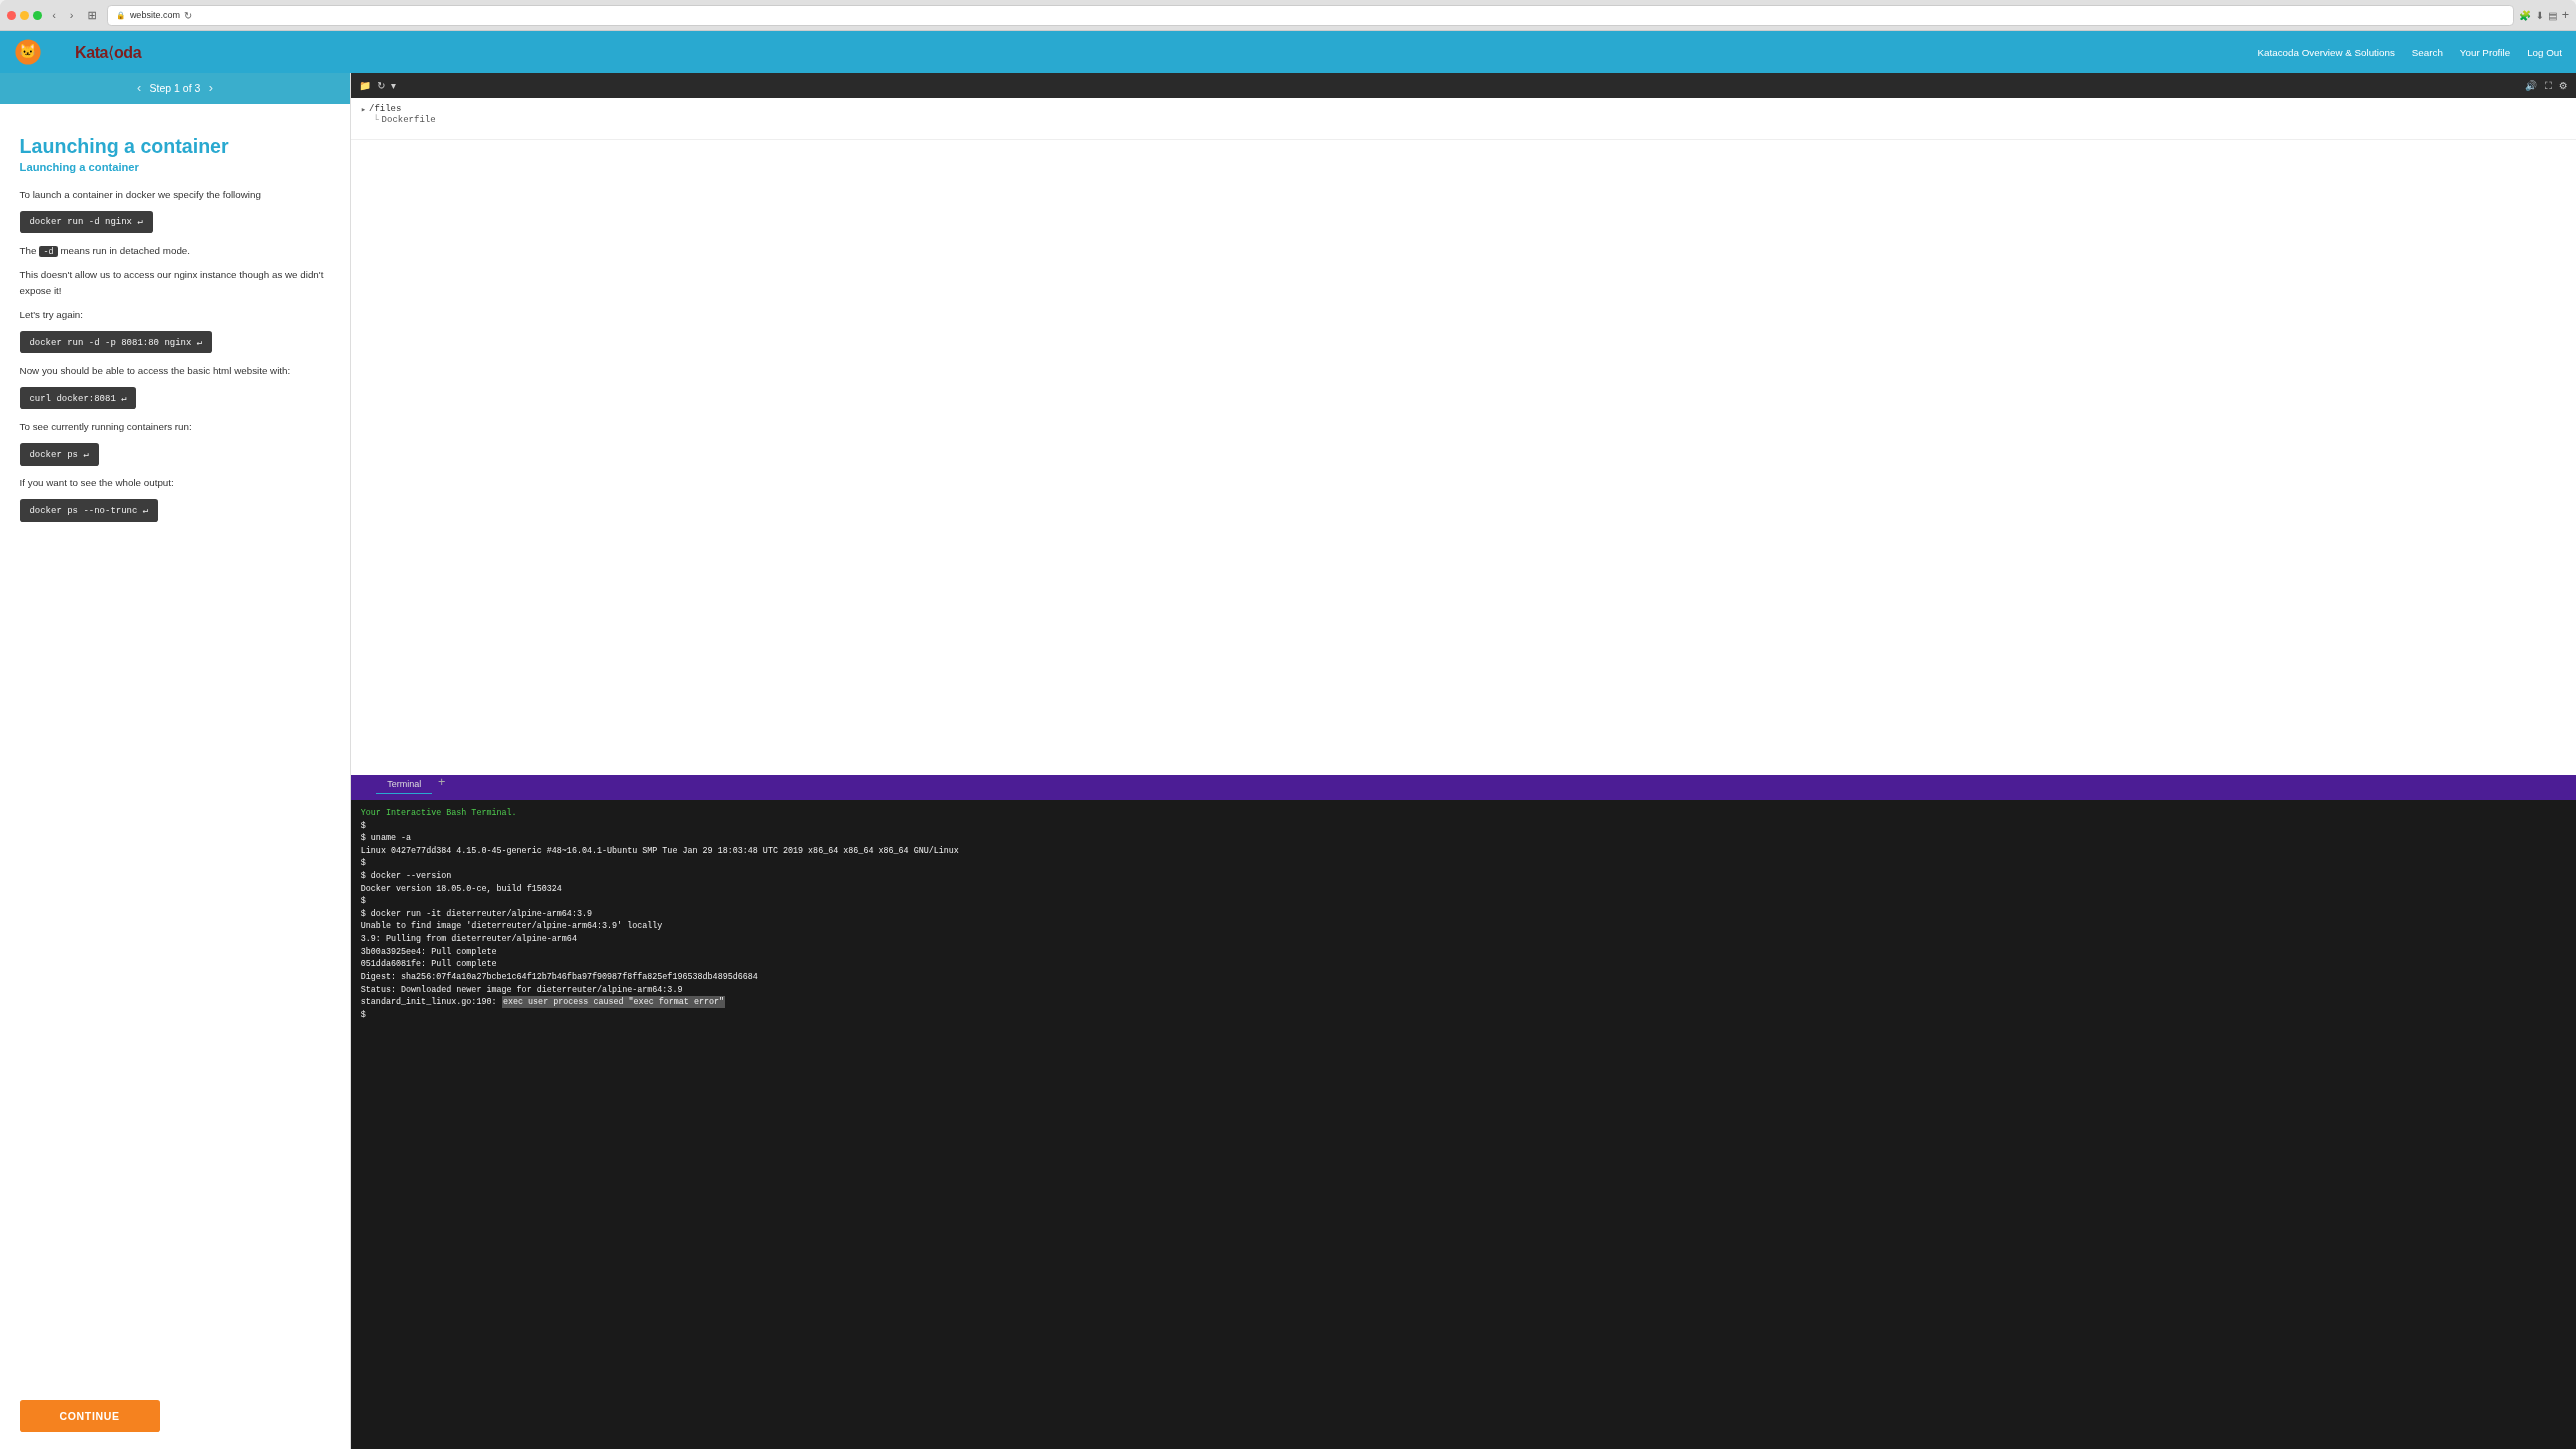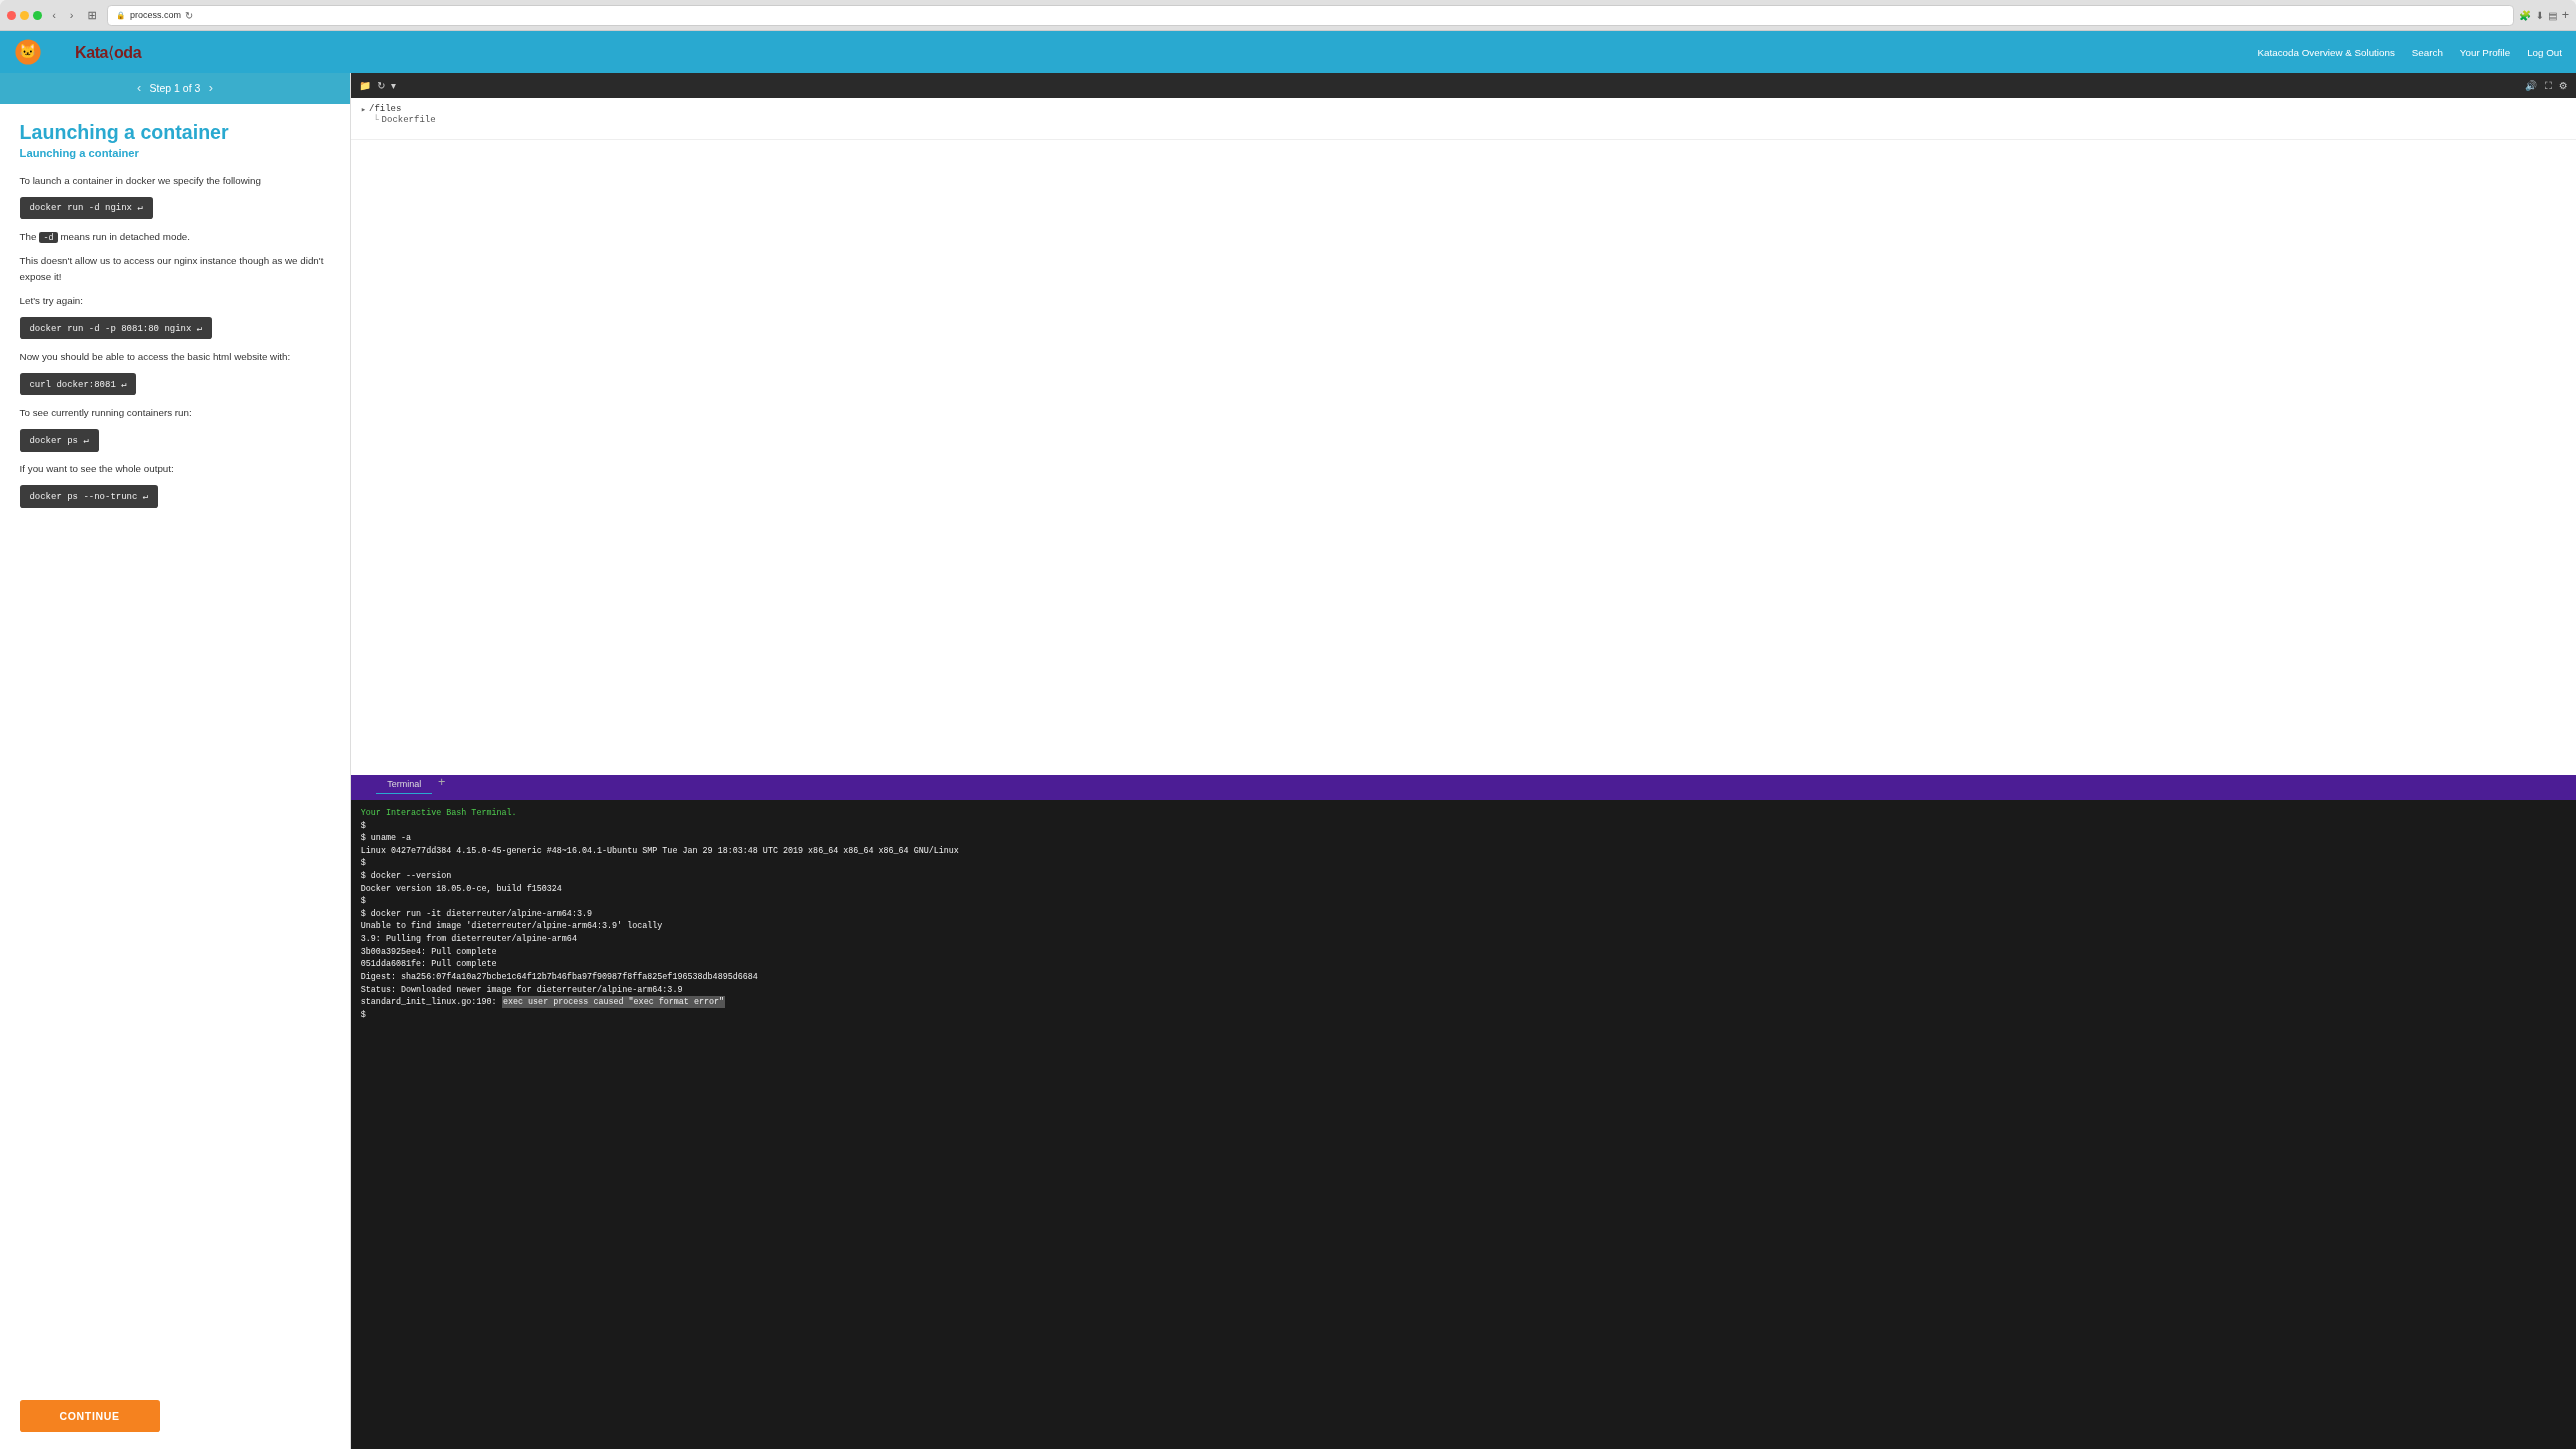--- a/index.html
+++ b/index.html
@@ -79,21 +79,21 @@
       font-size: 10.5px;
       font-weight: 500;
       display: flex;
       align-items: center;
       justify-content: center;
       gap: 8.4px;
     }
     .step-arrow { font-size: 12.6px; cursor: pointer; opacity: 0.8; }
 
     
-    .content { padding: 17px 19.6px; flex: 1; }
+    .content { padding: 17px 19.6px; flex: 1; margin-top: 14px; }
     .lesson-title { color: #29a9d0; font-size: 19.6px; font-weight: 600; margin-bottom: 2.8px; }
     .lesson-subtitle { color: #29a9d0; font-size: 11.2px; margin-bottom: 14px; }
     .content p { color: #333; font-size: 9.8px; line-height: 1.6; margin-bottom: 8.4px; }
     .code-block {
       background: #3c3c3c;
       color: #f0f0f0;
       font-family: 'Courier New', monospace;
       font-size: 9px;
       padding: 5.6px 9.8px;
       border-radius: 2.8px;
@@ -222,21 +222,21 @@
       <div class="tl yellow"></div>
       <div class="tl green"></div>
     </div>
     <button class="nav-btn">‹</button>
     <button class="nav-btn">›</button>
     <button class="nav-btn">⊞</button>
 
     <div class="tab-bar">
       <div class="address-bar">
         <span class="address-lock">🔒</span>
-        <span>process.com</span>
+        <span>website.com</span>
         <button class="reload-btn">↻</button>
       </div>
     </div>
     <div class="toolbar-right">
       <button class="toolbar-icon-btn">🧩</button>
       <button class="toolbar-icon-btn">⬇</button>
       <button class="toolbar-icon-btn">▤</button>
       <button class="new-tab-btn">+</button>
     </div>
   </div>

